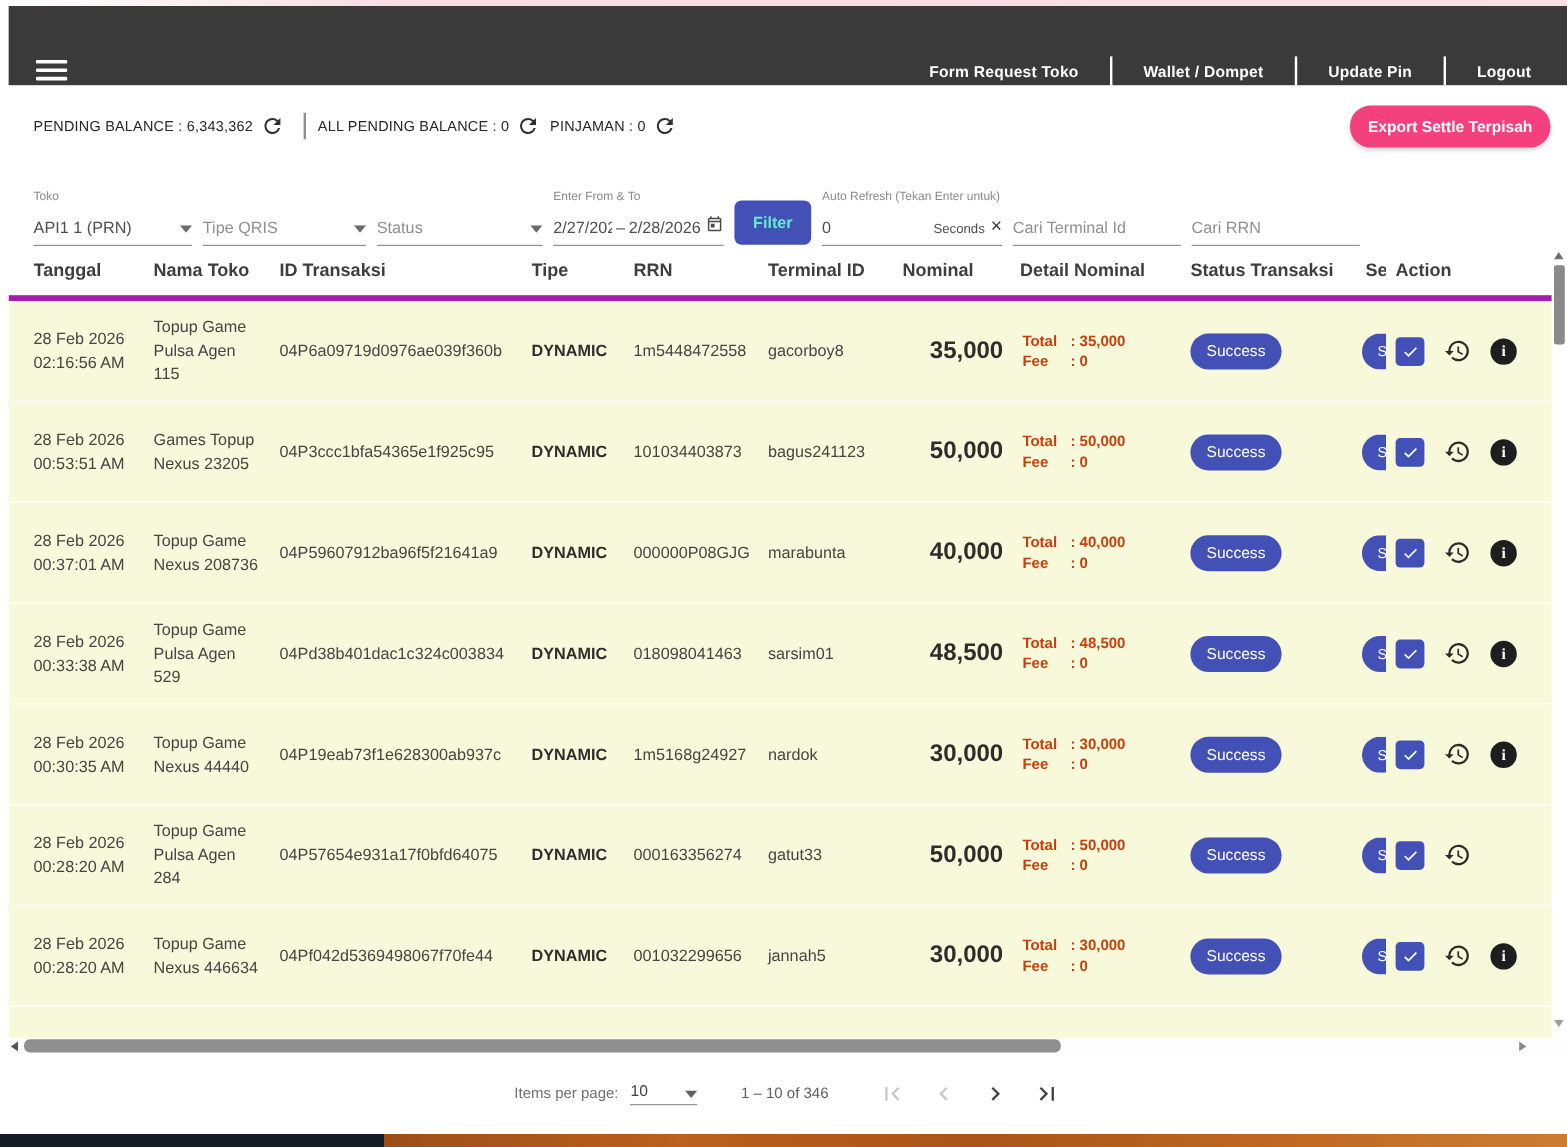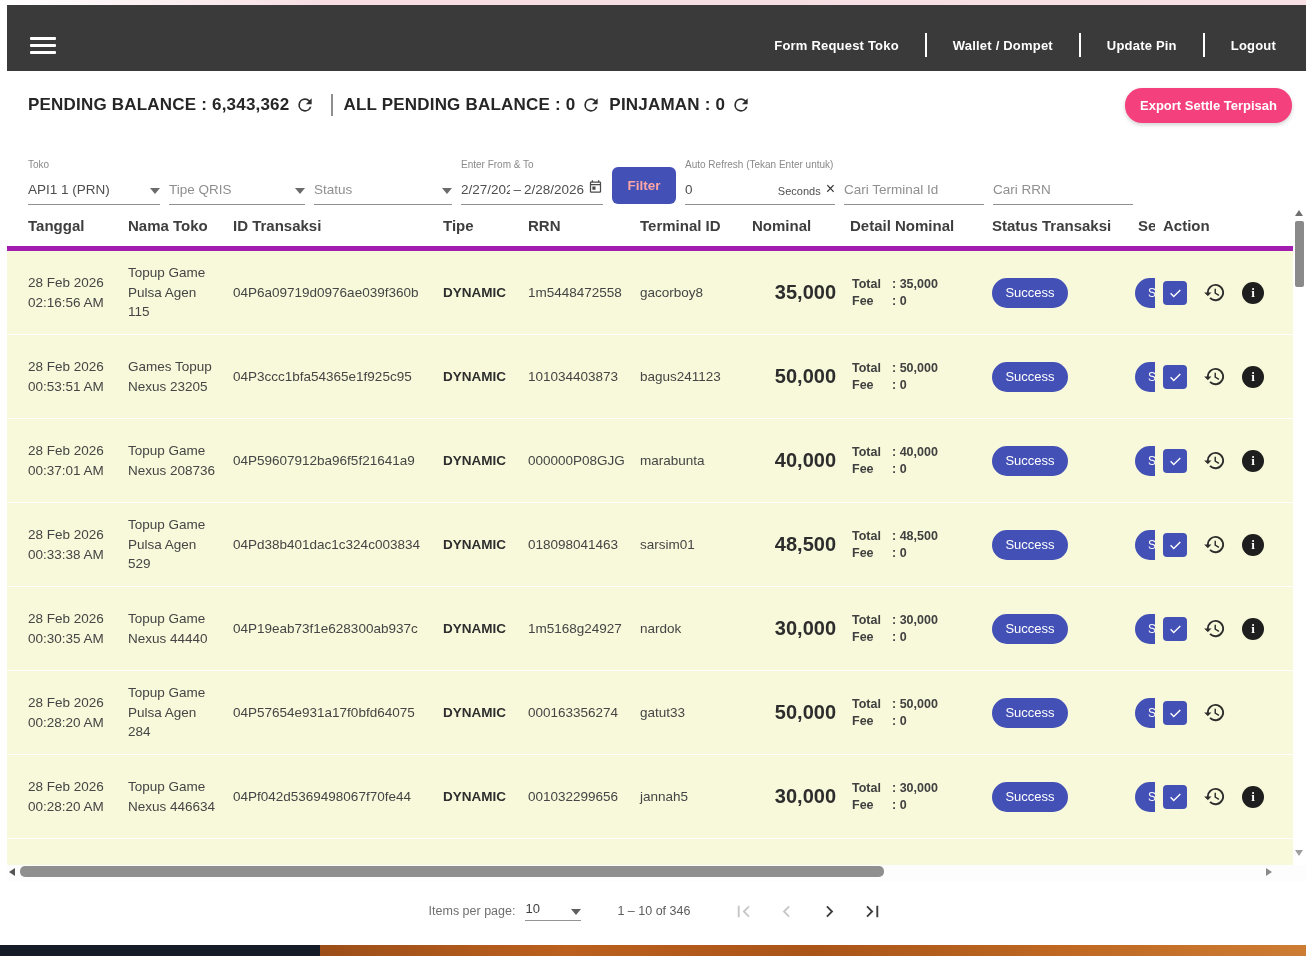--- a/index.html
+++ b/index.html
@@ -6,30 +6,30 @@
   html,body { width:1306px; height:956px; }
   body {
     position: relative; overflow: hidden; background:#fff;
     font-family:"Liberation Sans", sans-serif; color:#3d3d3d;
   }
   .top-strip{position:absolute;top:0;left:0;right:0;height:5px;
     background:linear-gradient(90deg,#ffffff,#f6dee3 25%,#f7e1e5);}
   .app{position:absolute;left:7px;top:5px;right:0;bottom:11px;background:#fff;overflow:hidden;}
 
   
-  .navbar{height:66px;background:#3a3a3a;display:flex;align-items:center;padding:14px 30px 0 23px;}
+  .navbar{height:66px;background:#3a3a3a;display:flex;align-items:flex-end;padding:14px 30px 0 23px;}
   .hamburger{width:26px;cursor:pointer;}
   .hamburger span{display:block;height:3px;background:#fff;border-radius:1px;margin:4px 0;}
   .nav-right{margin-left:auto;display:flex;align-items:center;gap:0;}
   .nav-item{color:#fff;font-size:13px;font-weight:700;letter-spacing:.2px;cursor:pointer;white-space:nowrap;}
   .nav-sep{width:2px;height:24px;background:#fff;margin:0 26px;}
 
   
   .balance-bar{height:62px;display:flex;align-items:center;padding:6px 14px 0 21px;}
-  .bal-text{font-size:17px;font-weight:700;color:#262626;letter-spacing:.2px;white-space:nowrap;}
+  .bal-text{font-size:12px;font-weight:400;color:#262626;letter-spacing:.2px;white-space:nowrap;}
   .icon-btn{background:none;border:none;cursor:pointer;display:flex;align-items:center;padding:0;margin:0 6px;}
   .icon-btn svg{width:20px;height:20px;fill:#2e2e2e;}
   .bal-div{width:2px;height:22px;background:#8f8f8f;margin:0 10px;}
   .export-btn{margin-left:auto;background:var(--pink,#f5407e);color:#fff;border:none;border-radius:17px;
     font-size:13px;font-weight:700;font-family:inherit;padding:10px 15px;cursor:pointer;
     box-shadow:0 2px 4px rgba(0,0,0,.18);white-space:nowrap;}
 
   
   .filters{height:72px;display:flex;align-items:flex-end;gap:9px;padding-left:21px;position:relative;}
   .f-field{position:relative;border-bottom:1px solid #8f8f8f;height:46px;display:flex;align-items:flex-end;
@@ -37,41 +37,41 @@
   .f-label{position:absolute;top:0;left:0;font-size:10px;color:#8a8a8a;white-space:nowrap;}
   .f-hint{position:absolute;top:calc(100% + 4px);left:0;font-size:8.5px;color:#7d7d7d;white-space:nowrap;}
   .f-placeholder{color:#8f8f8f;}
   .caret{width:0;height:0;border-left:5px solid transparent;border-right:5px solid transparent;
     border-top:6px solid #6b6b6b;margin-left:auto;margin-bottom:3px;}
   .f-toko{width:132px;} .f-tipe{width:136px;} .f-status{width:138px;} .f-date{width:142px;}
   .f-auto{width:150px;} .f-cari1{width:144px;} .f-cari2{width:140px;} .f-cari3{width:140px;}
   .clip-span{display:inline-block;max-width:50px;overflow:hidden;white-space:nowrap;}
   .date-dash{margin:0 3px;}
   .cal-icon{margin-left:4px;}
-  .filter-btn{width:64px;height:37px;background:var(--indigo,#4350b5);color:#fca5a5;border:none;border-radius:6px;
+  .filter-btn{width:64px;height:37px;background:var(--indigo,#4350b5);color:#5eead4;border:none;border-radius:6px;
     font-size:13.5px;font-weight:700;font-family:inherit;cursor:pointer;margin-bottom:1px;}
   .f-input{border:none;outline:none;background:transparent;font-family:inherit;font-size:13.5px;color:#4e4e4e;width:100%;}
   .f-input::placeholder{color:#8f8f8f;opacity:1;}
   .auto-suffix{font-size:11px;color:#4f4f4f;white-space:nowrap;margin-left:auto;}
   .x-icon{font-size:16px;color:#333;margin-left:5px;cursor:pointer;line-height:1;}
   .auto-input{width:60px;}
 
   
   .table-viewport{position:relative;height:660px;overflow:hidden;}
   .grid{display:grid;grid-template-columns:100px 105px 210px 85px 112px 112px 90px 142px 146px 25px 118px;
     align-items:center;padding-left:21px;}
   .thead{height:46px;border-bottom:5px solid #a21caf;background:#fff;}
   .thead span{font-size:15px;font-weight:700;color:#3e3e3e;white-space:nowrap;overflow:hidden;}
   .h-pad{padding-left:8px;}
   .trow{height:83px;background:var(--row-yellow,#f8f8da);margin-bottom:1px;}
   .cell{font-size:13.5px;color:#454545;padding-right:12px;line-height:1.45;}
   .c-tipe{font-weight:700;color:#2e2e2e;}
   .c-nominal{font-size:20px;font-weight:700;color:#2d2d2d;text-align:right;padding-right:6px;}
   .c-detail{display:grid;grid-template-columns:40px auto;row-gap:3px;font-size:12.5px;font-weight:700;
-    color:#404040;padding-left:10px;}
+    color:#c2410c;padding-left:10px;}
   .c-status{padding-left:8px;}
   .status-pill{display:inline-flex;align-items:center;justify-content:center;width:76px;height:30px;
     border-radius:16px;background:var(--indigo,#4350b5);color:#fff;font-size:13px;}
   .c-se{width:25px;height:30px;overflow:hidden;padding:0 0 0 5px;}
   .settle-pill{width:56px;height:30px;border-radius:16px;background:var(--indigo,#4350b5);color:#fff;
     font-size:12px;display:flex;align-items:center;padding-left:13px;cursor:pointer;}
   .c-action{display:flex;align-items:center;gap:16px;padding-left:8px;}
   .checkbox{width:24px;height:24px;border-radius:4px;background:var(--indigo,#4350b5);display:flex;
     align-items:center;justify-content:center;cursor:pointer;}
   .checkbox svg{width:17px;height:17px;}

